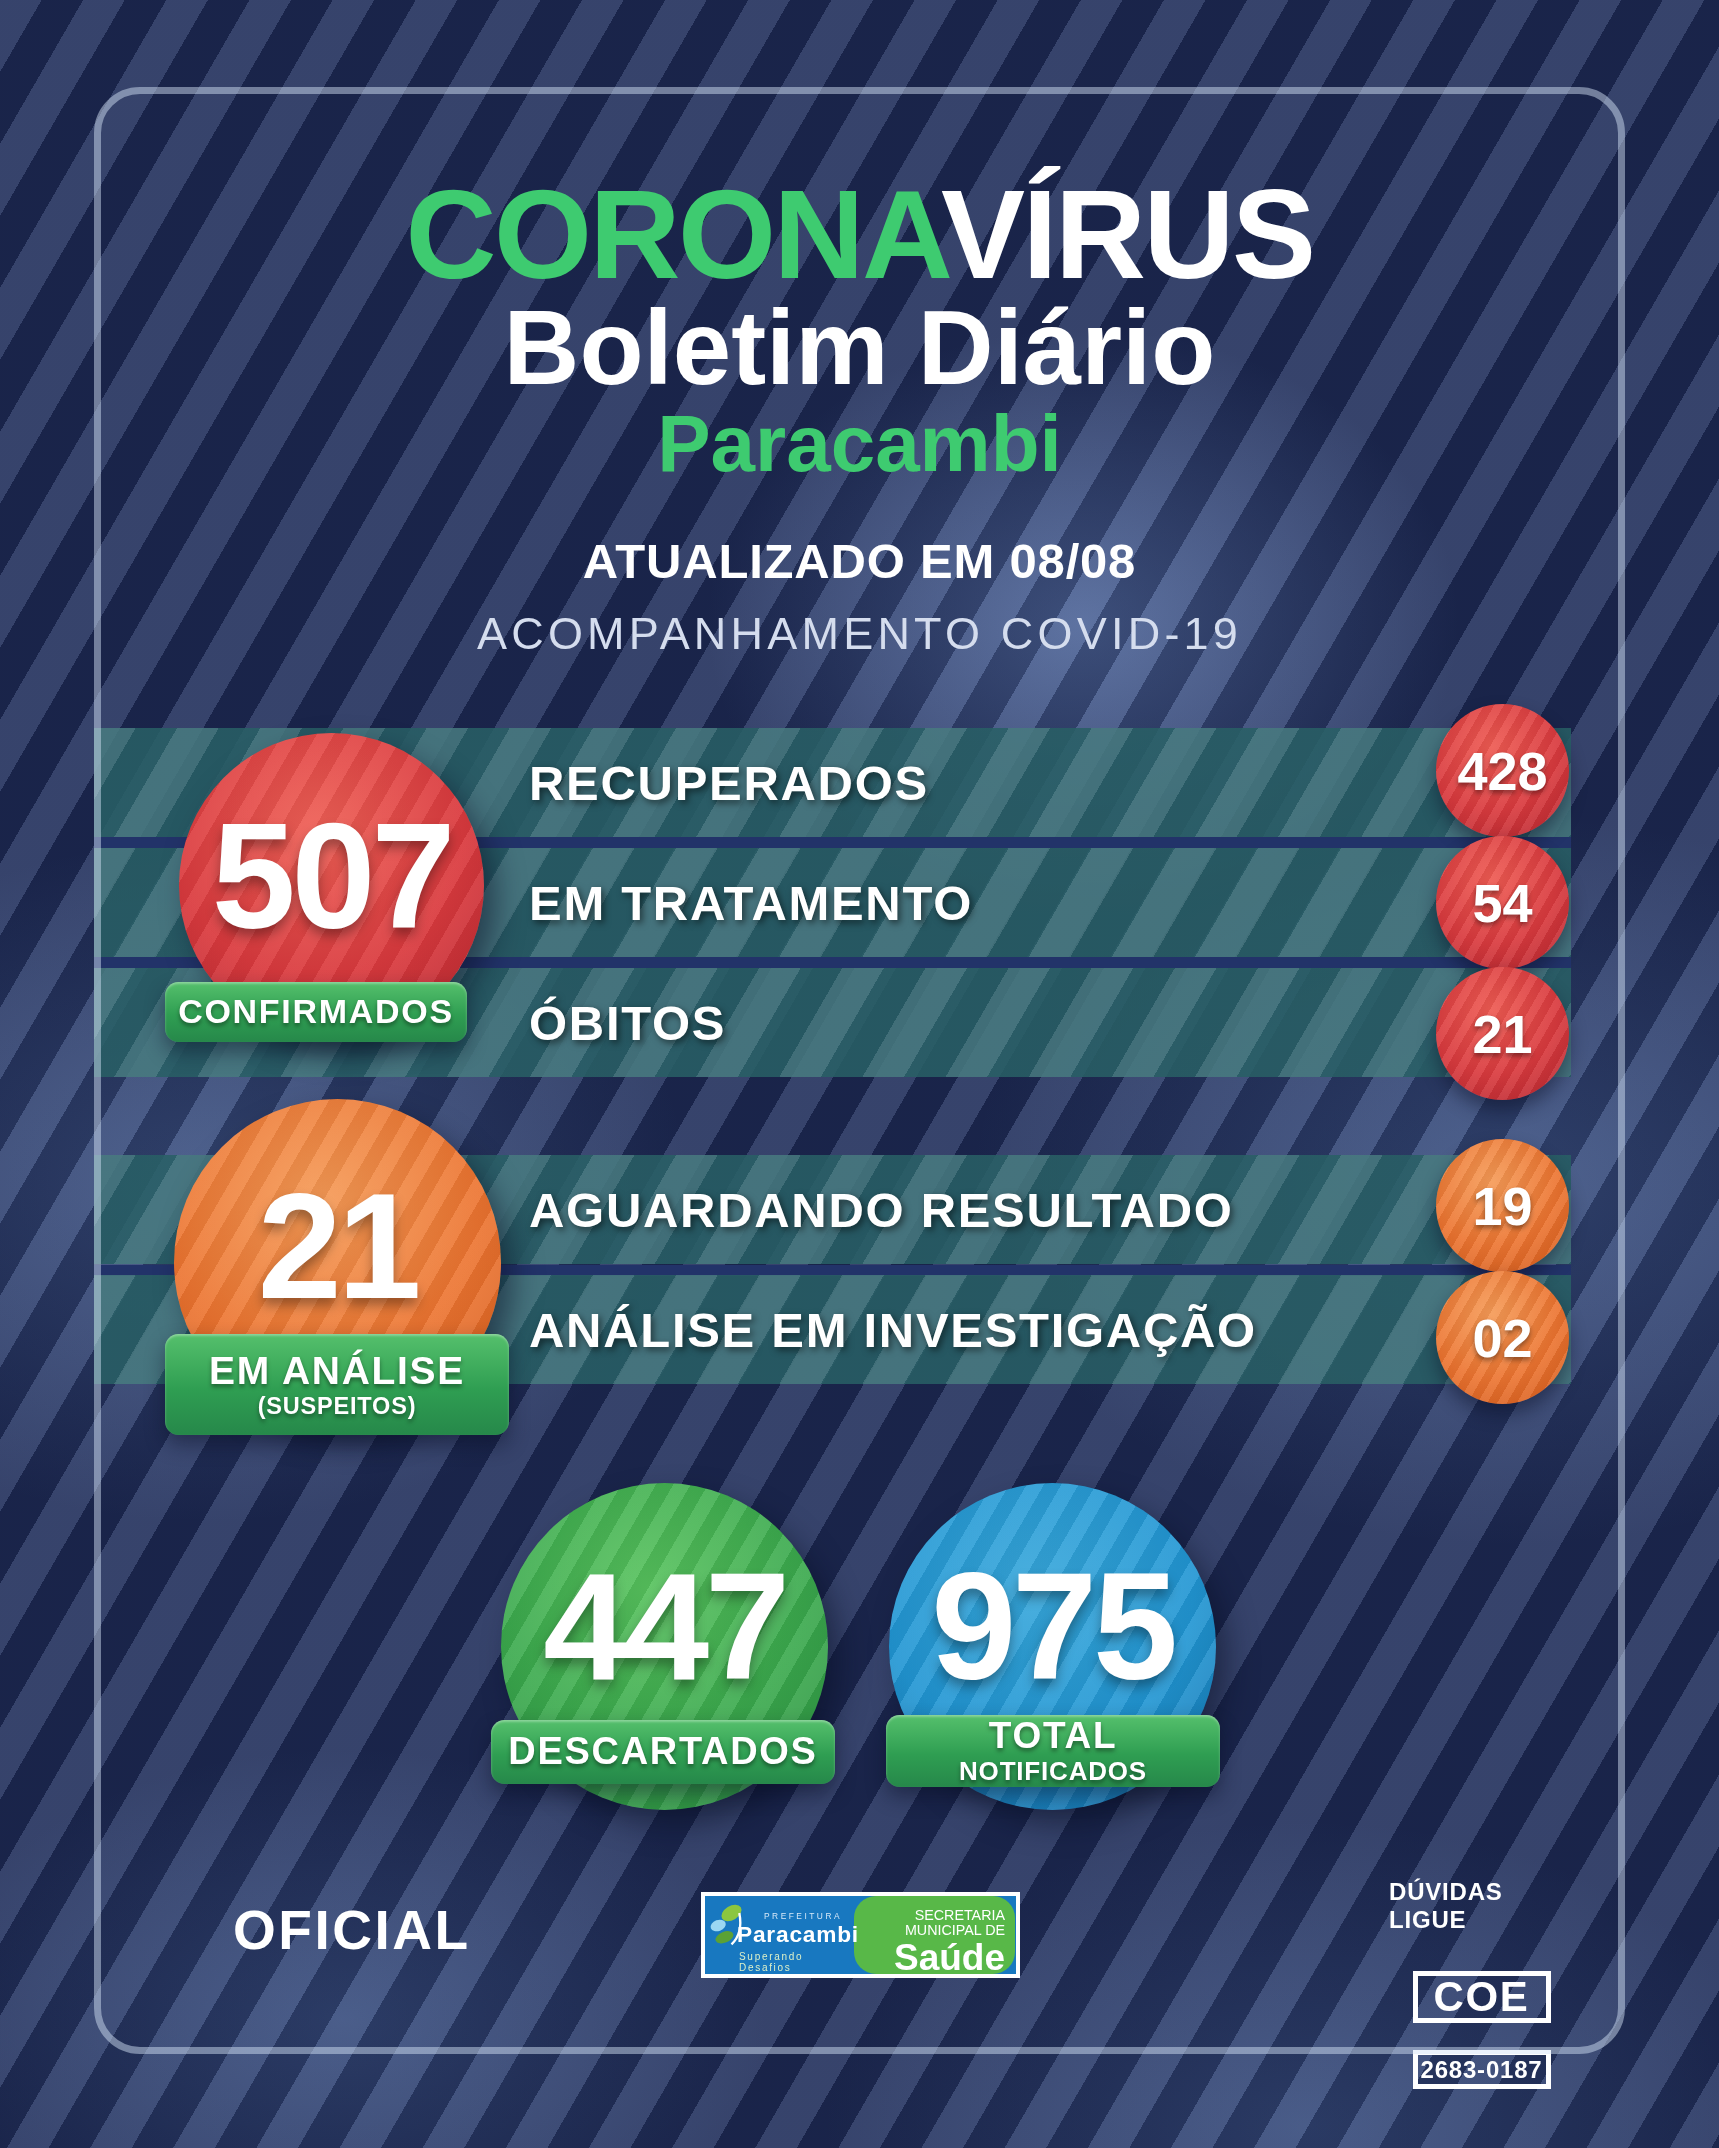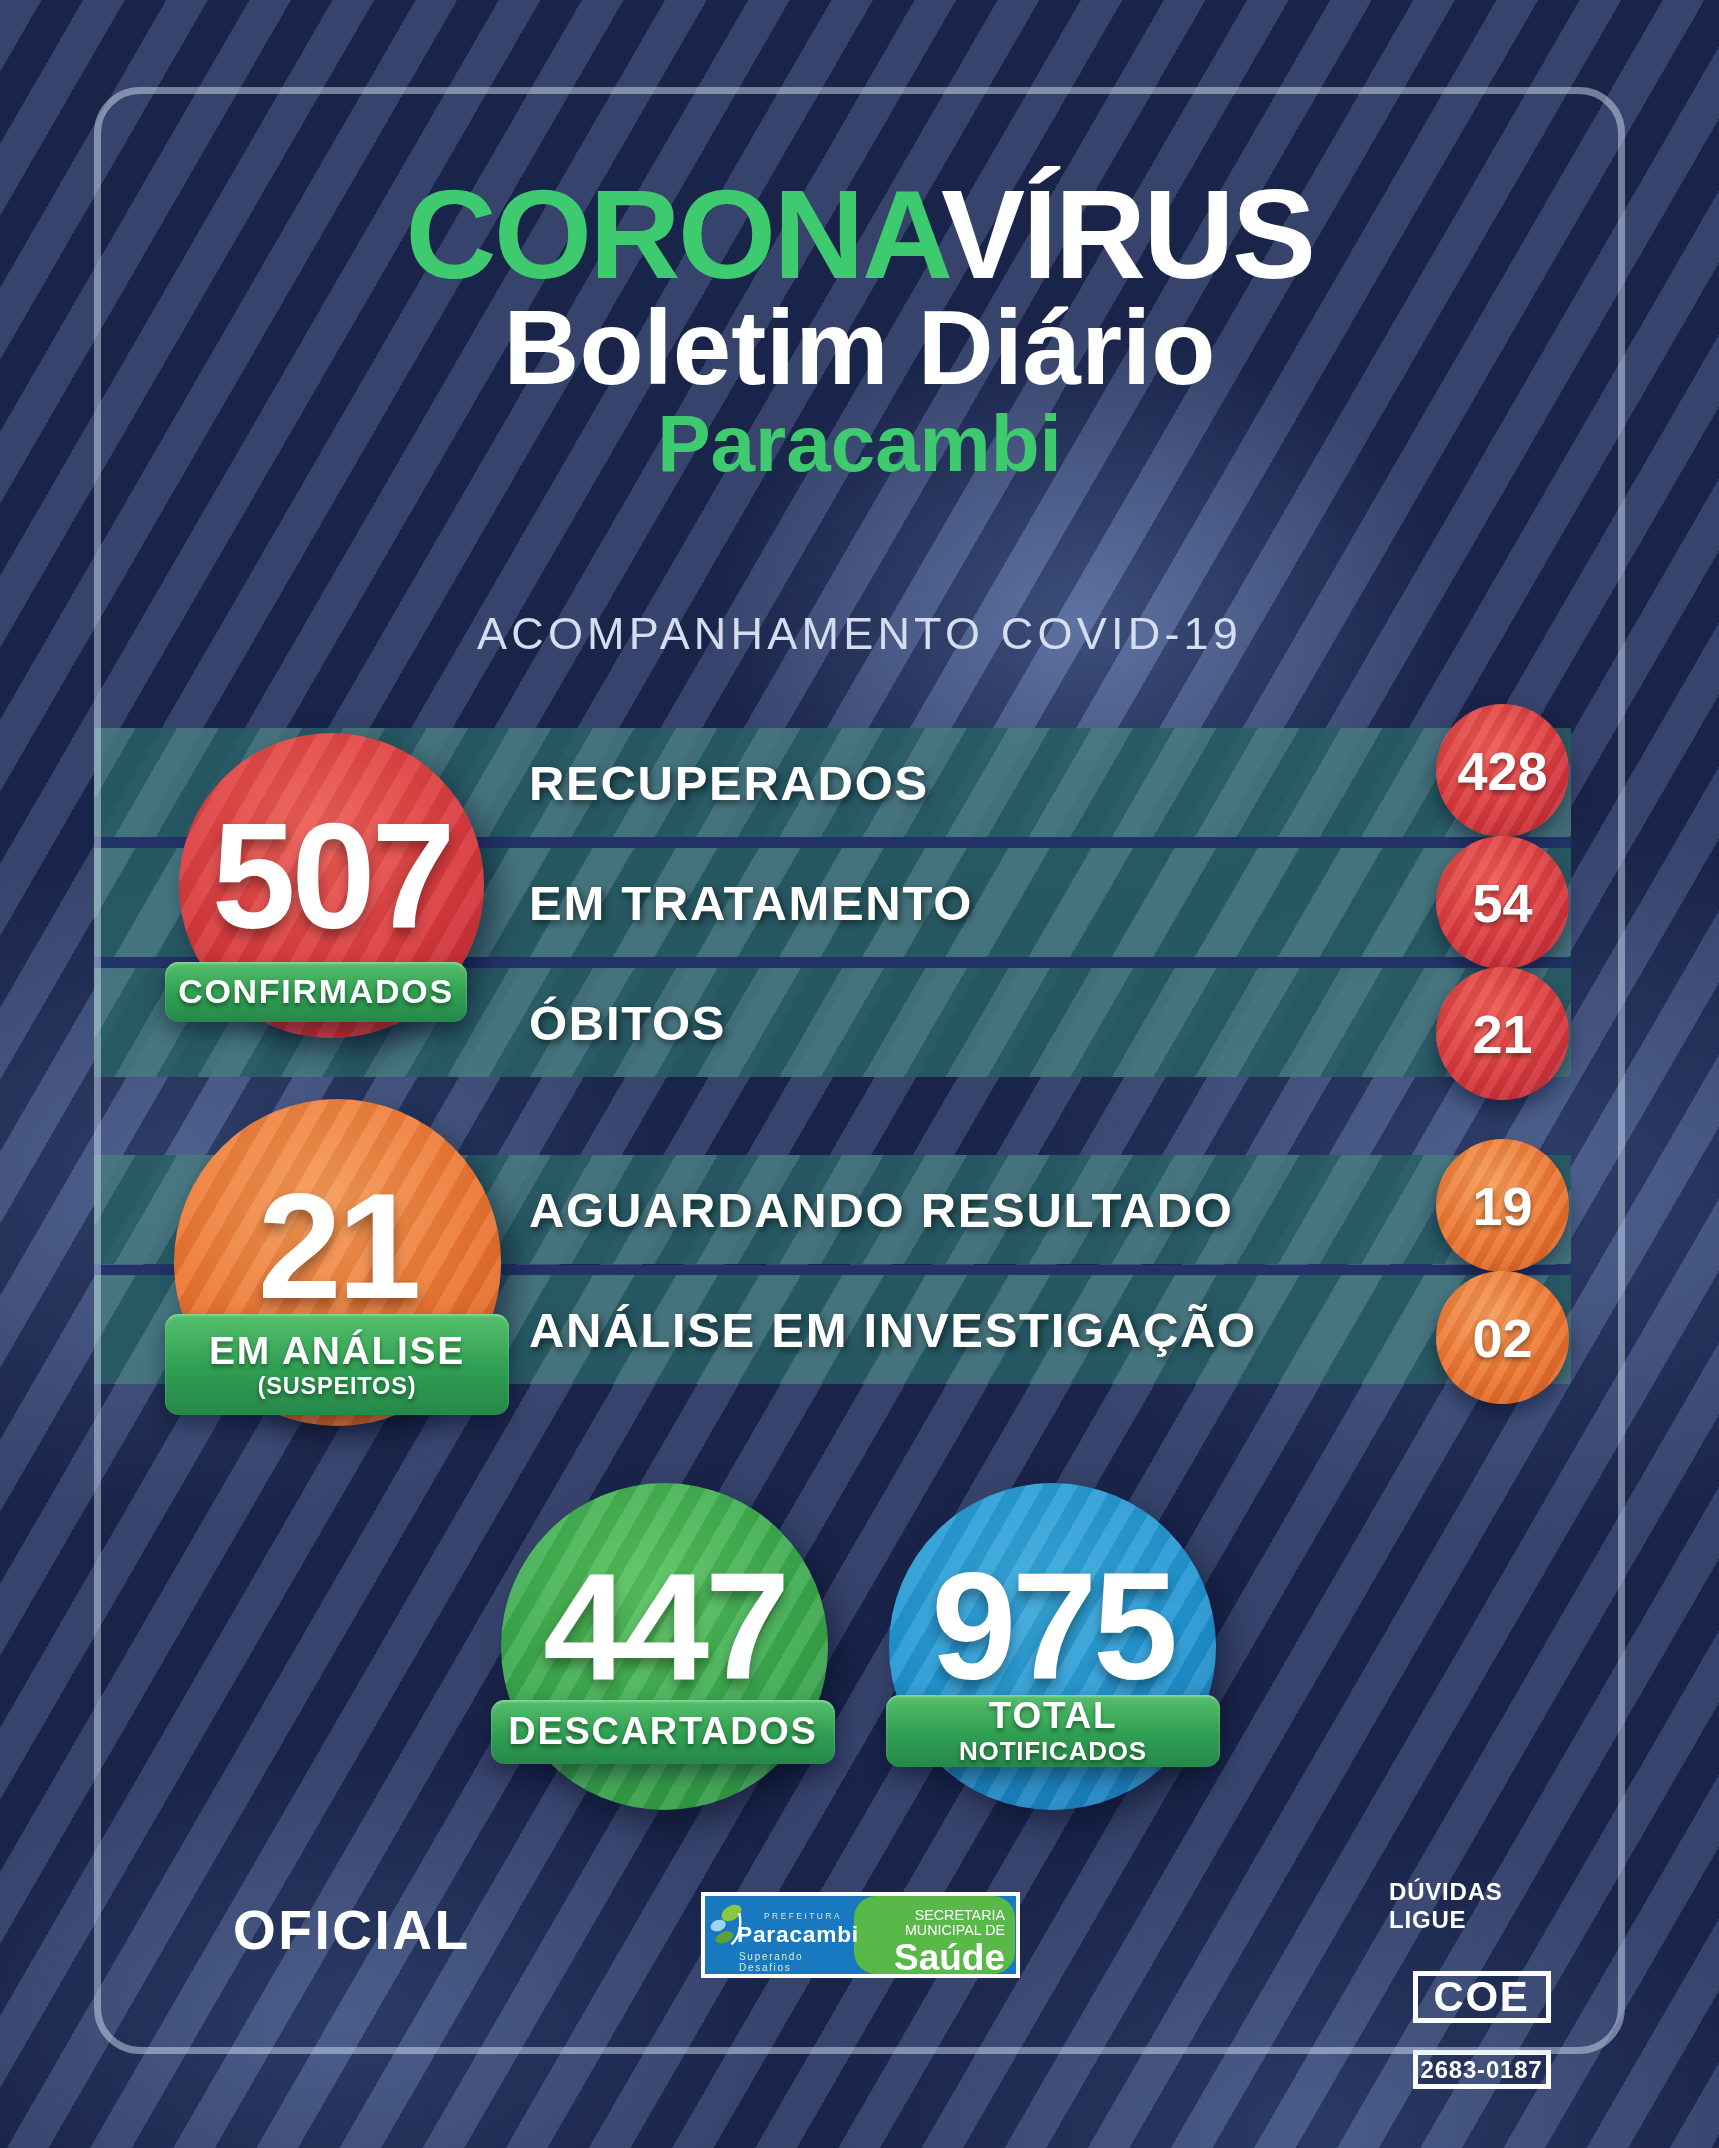--- a/index.html
+++ b/index.html
@@ -57,21 +57,21 @@
     background-image:repeating-linear-gradient(120deg, rgba(255,255,255,0.09) 0 15px, rgba(0,0,0,0.05) 15px 30px),radial-gradient(circle at 45% 32%, #f59a56, #ec7430 55%, #d2581a);}
   .big.green{left:501px;top:1483px;width:327px;height:327px;font-size:153px;padding-bottom:42px;box-sizing:border-box;
     background-image:repeating-linear-gradient(120deg, rgba(255,255,255,0.09) 0 15px, rgba(0,0,0,0.06) 15px 30px),radial-gradient(circle at 45% 32%, #57c25d, #3aa94d 55%, #2b8f40);}
   .big.blue{left:889px;top:1483px;width:327px;height:327px;font-size:153px;padding-bottom:42px;box-sizing:border-box;
     background-image:repeating-linear-gradient(120deg, rgba(255,255,255,0.09) 0 15px, rgba(0,0,0,0.06) 15px 30px),radial-gradient(circle at 45% 32%, #37a7db, #2196d3 55%, #126ea9);}
   
   .pill{
     border-radius:13.4px;z-index:5;display:flex;flex-direction:column;align-items:center;justify-content:center;
     background:linear-gradient(180deg,#55c06c,#2f9e52 55%,#26884a);
     box-shadow:0 10px 20px rgba(8,14,35,0.45), inset 0 1.7px 2.5px rgba(255,255,255,0.35);
-    text-shadow:0 2.5px 4.2px rgba(0,0,0,0.4);font-weight:700;line-height:1.15;
+    text-shadow:0 2.5px 4.2px rgba(0,0,0,0.4);font-weight:700;line-height:1.15;margin-top:20px;
   }
   .pill .l1{letter-spacing:1.7px;}
   .pill .l2{letter-spacing:0.8px;}
   .pill.confirmed{left:165px;top:962px;width:302px;height:60px;font-size:34px;}
   .pill.suspects{left:165px;top:1314px;width:344px;height:101px;}
   .pill.suspects .l1{font-size:39px;}
   .pill.suspects .l2{font-size:23.5px;}
   .pill.discarded{left:491px;top:1700px;width:344px;height:64px;font-size:38px;}
   .pill.total{left:886px;top:1695px;width:334px;height:72px;}
   .pill.total .l1{font-size:37px;}
@@ -92,20 +92,21 @@
   .coe-phone{margin-top:-5px;width:138px;height:39px;border:5px solid #fff;box-sizing:border-box;display:flex;align-items:center;justify-content:center;font-size:24px;font-weight:700;letter-spacing:0.8px;}
 </style>
 </head>
 <body>
 
 <div id="canvas">
 
   <div class="abs center title"><span class="green">CORONA</span><span>VÍRUS</span></div>
   <div class="abs center subtitle">Boletim Diário</div>
   <div class="abs center city">Paracambi</div>
+  <div class="abs center updated">ATUALIZADO EM 08/08</div>
   <div class="abs center tracking">ACOMPANHAMENTO COVID-19</div>
 
   <div class="abs band" style="top:728px">
     <span class="row-label">RECUPERADOS</span>
   </div>
   <div class="abs divider" style="top:837px"></div>
   <div class="abs band" style="top:848px">
     <span class="row-label">EM TRATAMENTO</span>
   </div>
   <div class="abs divider" style="top:957px"></div>

